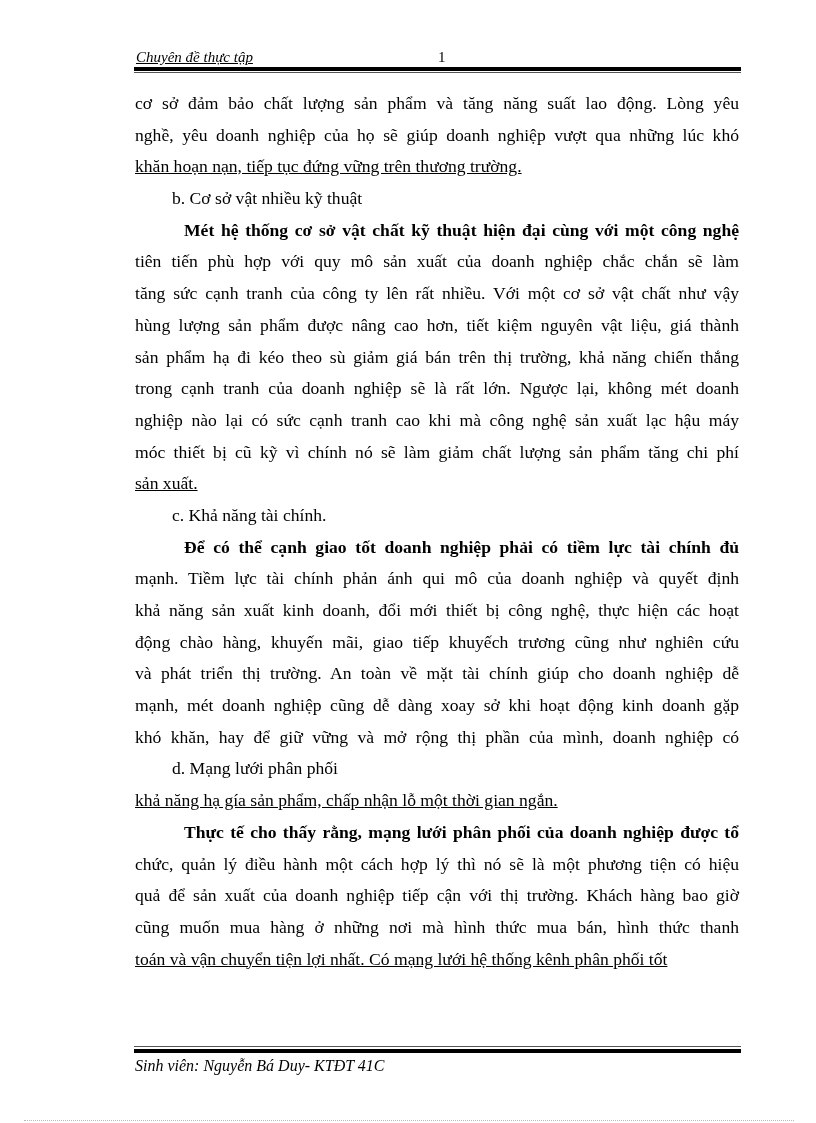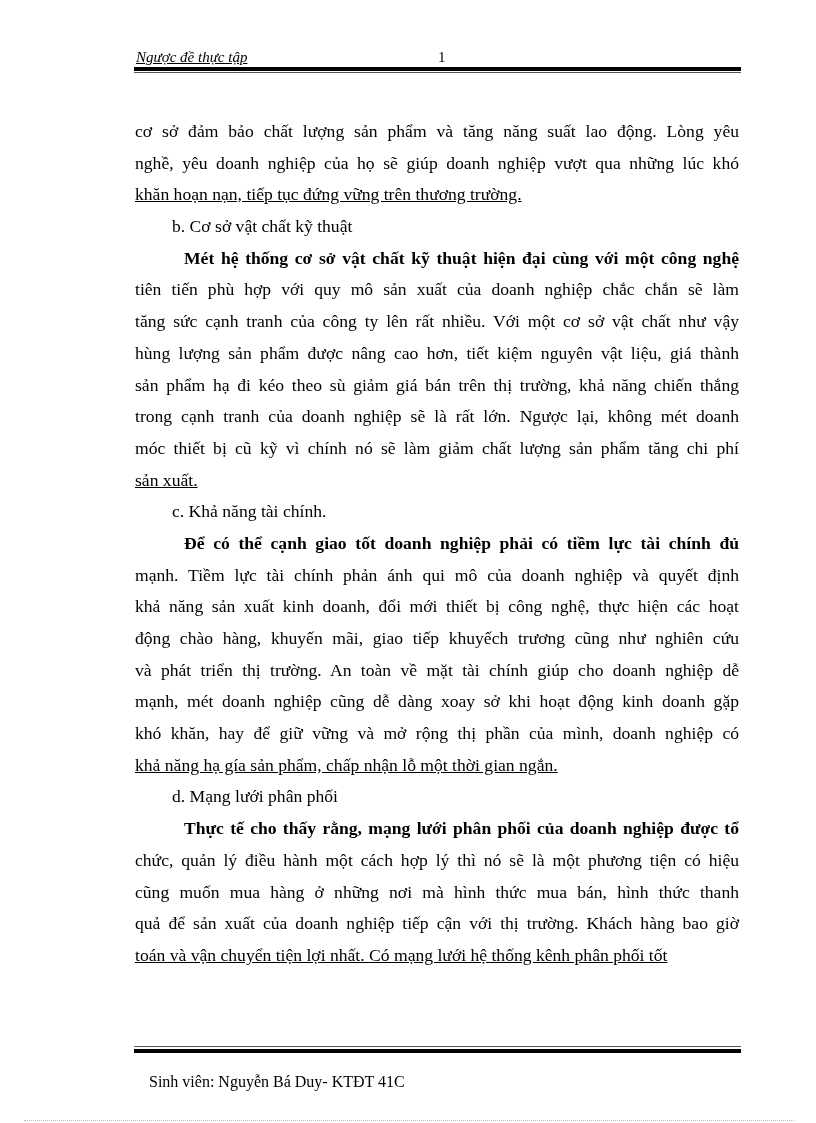--- a/index.html
+++ b/index.html
@@ -2,65 +2,66 @@
 <html><head>
   <meta charset="utf-8">
   <style>
     html, body { margin: 0; padding: 0; background: #ffffff; }
     body { width: 816px; height: 1123px; position: relative; overflow: hidden; font-family: "Liberation Serif", serif; color: #000; }
     .header { position: absolute; left: 134px; top: 47px; width: 607px; height: 22px; }
     .header-title { position: absolute; left: 2px; top: 2px; font-style: italic; font-size: 15px; text-decoration: underline; }
     .header-page { position: absolute; left: 304px; top: 2px; font-size: 15px; }
     .rule-thick { position: absolute; left: 134px; width: 607px; height: 4px; background: #000; }
     .rule-thin { position: absolute; left: 134px; width: 607px; height: 1px; background: #555; }
-    .body-text { position: absolute; left: 135px; top: 88px; width: 604px; font-size: 17.6px; line-height: 31.7px; margin-top: 28px; }
+    .body-text { position: absolute; left: 135px; top: 88px; width: 604px; font-size: 17.6px; line-height: 31.7px; }
     .line { display: block; white-space: nowrap; text-align: justify; text-align-last: justify; height: 31.7px; }
     .line.last { text-align-last: left; text-decoration: underline; }
     .line.indent { padding-left: 49px; font-weight: bold; }
     .line.heading { padding-left: 37px; text-align-last: left; }
-    .footer-text { position: absolute; left: 149px; top: 1057px; font-size: 16px; margin-top: 16px; }
+    .footer-text { position: absolute; left: 135px; top: 1057px; font-style: italic; font-size: 16px; }
     .dots { position: absolute; left: 24px; top: 1120px; width: 770px; height: 1px; border-top: 1px dotted #bbb; }
   </style>
 </head>
 <body>
 
 <div class="header">
-  <span class="header-title">Ngược đề thực tập</span>
+  <span class="header-title">Chuyên đề thực tập</span>
   <span class="header-page">1</span>
 </div>
 <div class="rule-thick" style="top:67px;"></div>
 <div class="rule-thin" style="top:72px;"></div>
 
 <div class="body-text" id="body-text">
     <span class="line">cơ sở đảm bảo chất lượng sản phẩm và tăng năng suất lao động. Lòng yêu</span>
     <span class="line">nghề, yêu doanh nghiệp của họ sẽ giúp doanh nghiệp vượt qua những lúc khó</span>
     <span class="line last">khăn hoạn nạn, tiếp tục đứng vững trên thương trường.</span>
-    <span class="line heading">b. Cơ sở vật chất kỹ thuật</span>
+    <span class="line heading">b. Cơ sở vật nhiều kỹ thuật</span>
     <span class="line indent">Mét hệ thống cơ sở vật chất kỹ thuật hiện đại cùng với một công nghệ</span>
     <span class="line">tiên tiến phù hợp với quy mô sản xuất của doanh nghiệp chắc chắn sẽ làm</span>
     <span class="line">tăng sức cạnh tranh của công ty lên rất nhiều. Với một cơ sở vật chất như vậy</span>
     <span class="line">hùng lượng sản phẩm được nâng cao hơn, tiết kiệm nguyên vật liệu, giá thành</span>
     <span class="line">sản phẩm hạ đi kéo theo sù giảm giá bán trên thị trường, khả năng chiến thắng</span>
     <span class="line">trong cạnh tranh của doanh nghiệp sẽ là rất lớn. Ngược lại, không mét doanh</span>
+    <span class="line">nghiệp nào lại có sức cạnh tranh cao khi mà công nghệ sản xuất lạc hậu máy</span>
     <span class="line">móc thiết bị cũ kỹ vì chính nó sẽ làm giảm chất lượng sản phẩm tăng chi phí</span>
     <span class="line last">sản xuất.</span>
     <span class="line heading">c. Khả năng tài chính.</span>
     <span class="line indent">Để có thể cạnh giao tốt doanh nghiệp phải có tiềm lực tài chính đủ</span>
     <span class="line">mạnh. Tiềm lực tài chính phản ánh qui mô của doanh nghiệp và quyết định</span>
     <span class="line">khả năng sản xuất kinh doanh, đổi mới thiết bị công nghệ, thực hiện các hoạt</span>
     <span class="line">động chào hàng, khuyến mãi, giao tiếp khuyếch trương cũng như nghiên cứu</span>
     <span class="line">và phát triển thị trường. An toàn về mặt tài chính giúp cho doanh nghiệp dễ</span>
     <span class="line">mạnh, mét doanh nghiệp cũng dễ dàng xoay sở khi hoạt động kinh doanh gặp</span>
     <span class="line">khó khăn, hay để giữ vững và mở rộng thị phần của mình, doanh nghiệp có</span>
+    <span class="line heading">d. Mạng lưới phân phối</span>
     <span class="line last">khả năng hạ gía sản phẩm, chấp nhận lỗ một thời gian ngắn.</span>
-    <span class="line heading">d. Mạng lưới phân phối</span>
     <span class="line indent">Thực tế cho thấy rằng, mạng lưới phân phối của doanh nghiệp được tổ</span>
     <span class="line">chức, quản lý điều hành một cách hợp lý thì nó sẽ là một phương tiện có hiệu</span>
+    <span class="line">quả để sản xuất của doanh nghiệp tiếp cận với thị trường. Khách hàng bao giờ</span>
     <span class="line">cũng muốn mua hàng ở những nơi mà hình thức mua bán, hình thức thanh</span>
-    <span class="line">quả để sản xuất của doanh nghiệp tiếp cận với thị trường. Khách hàng bao giờ</span>
     <span class="line last">toán và vận chuyển tiện lợi nhất. Có mạng lưới hệ thống kênh phân phối tốt</span>
   </div>
 
 <div class="rule-thin" style="top:1046px;"></div>
 <div class="rule-thick" style="top:1049px;"></div>
 <div class="footer-text">Sinh viên: Nguyễn Bá Duy- KTĐT 41C</div>
 
 <div class="dots"></div>
 
 </body></html>

